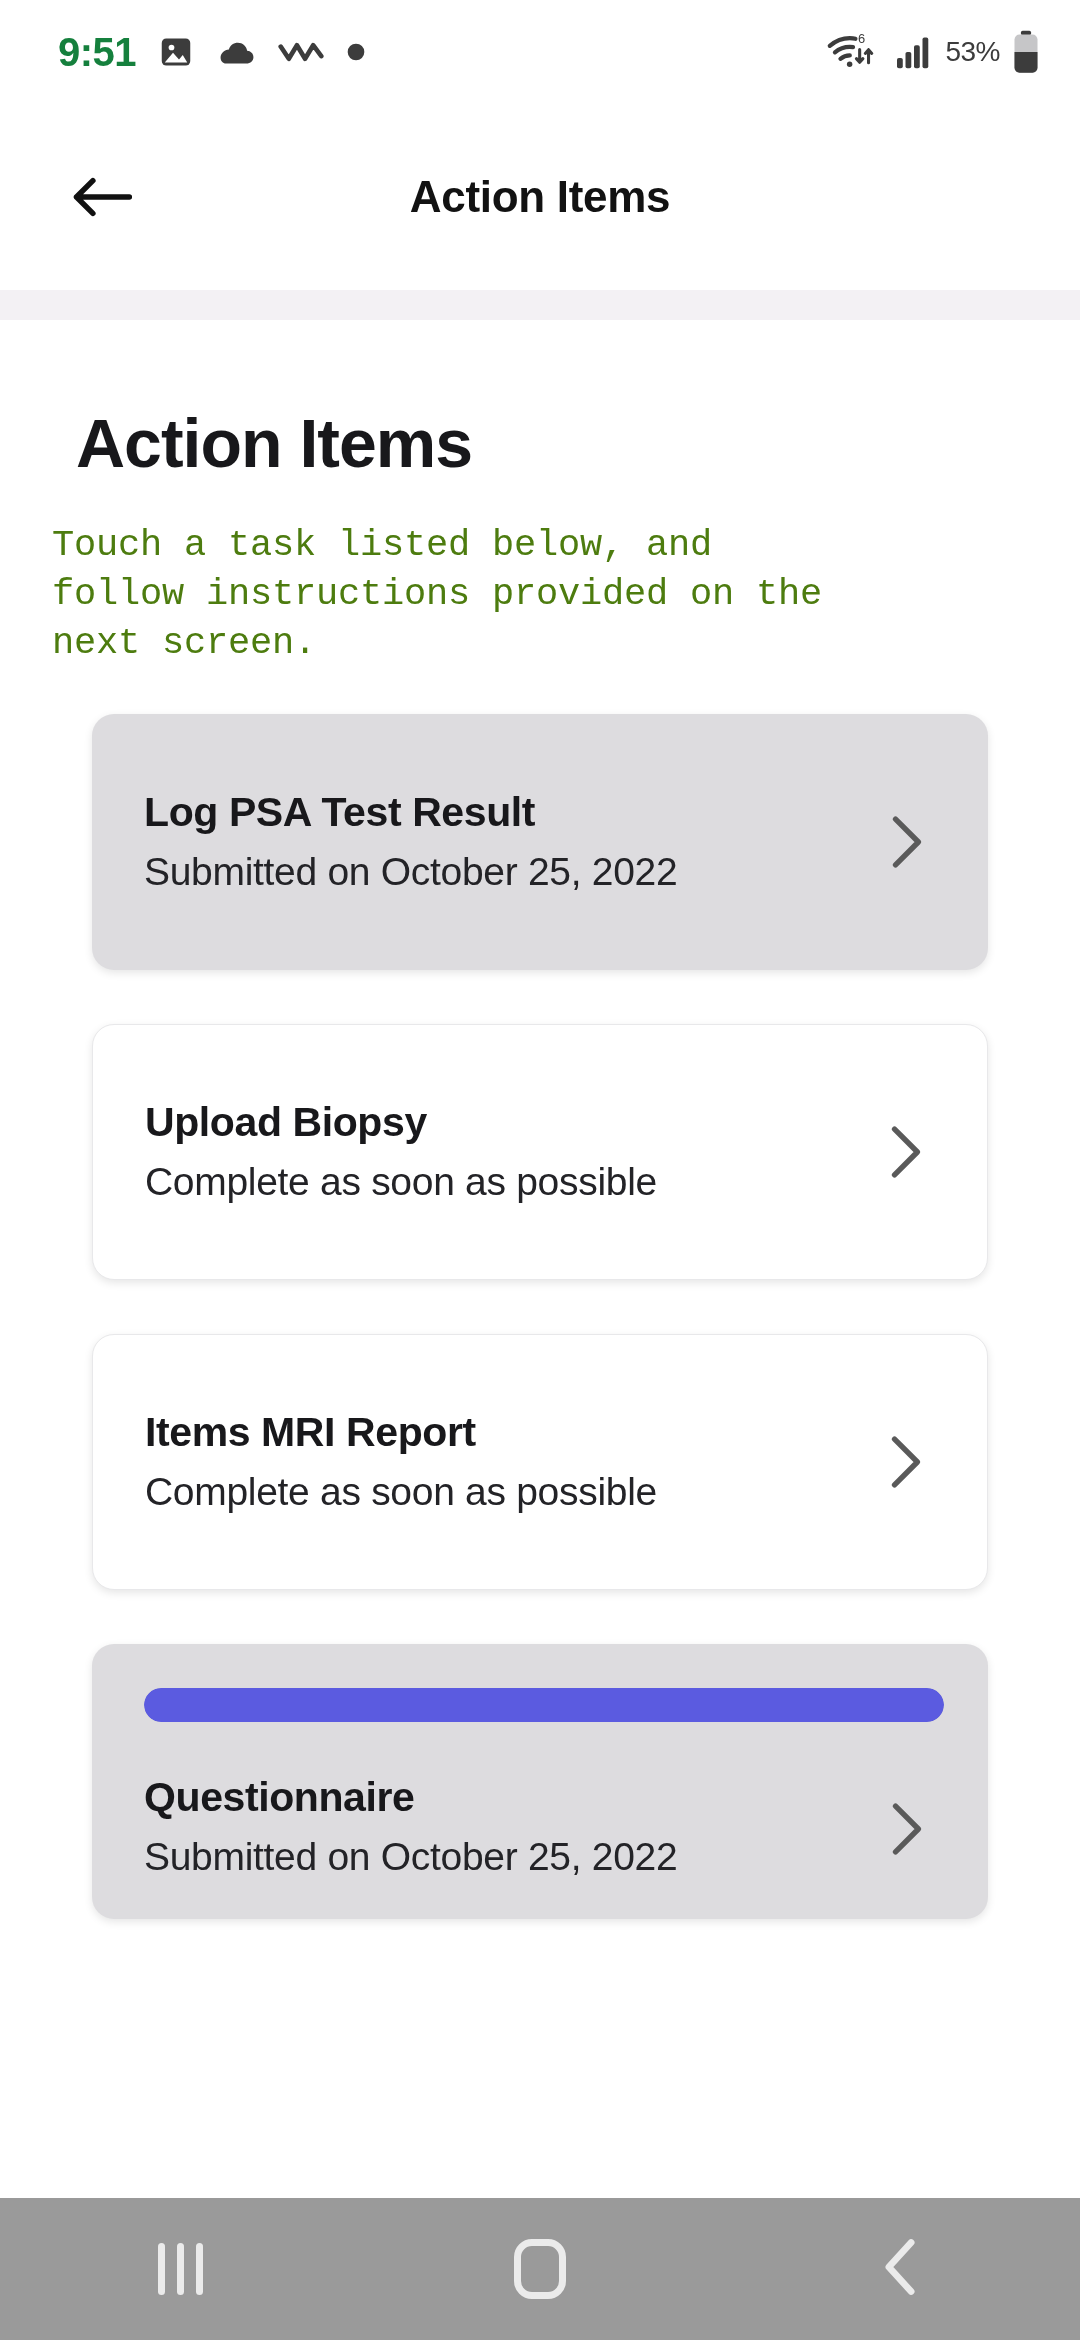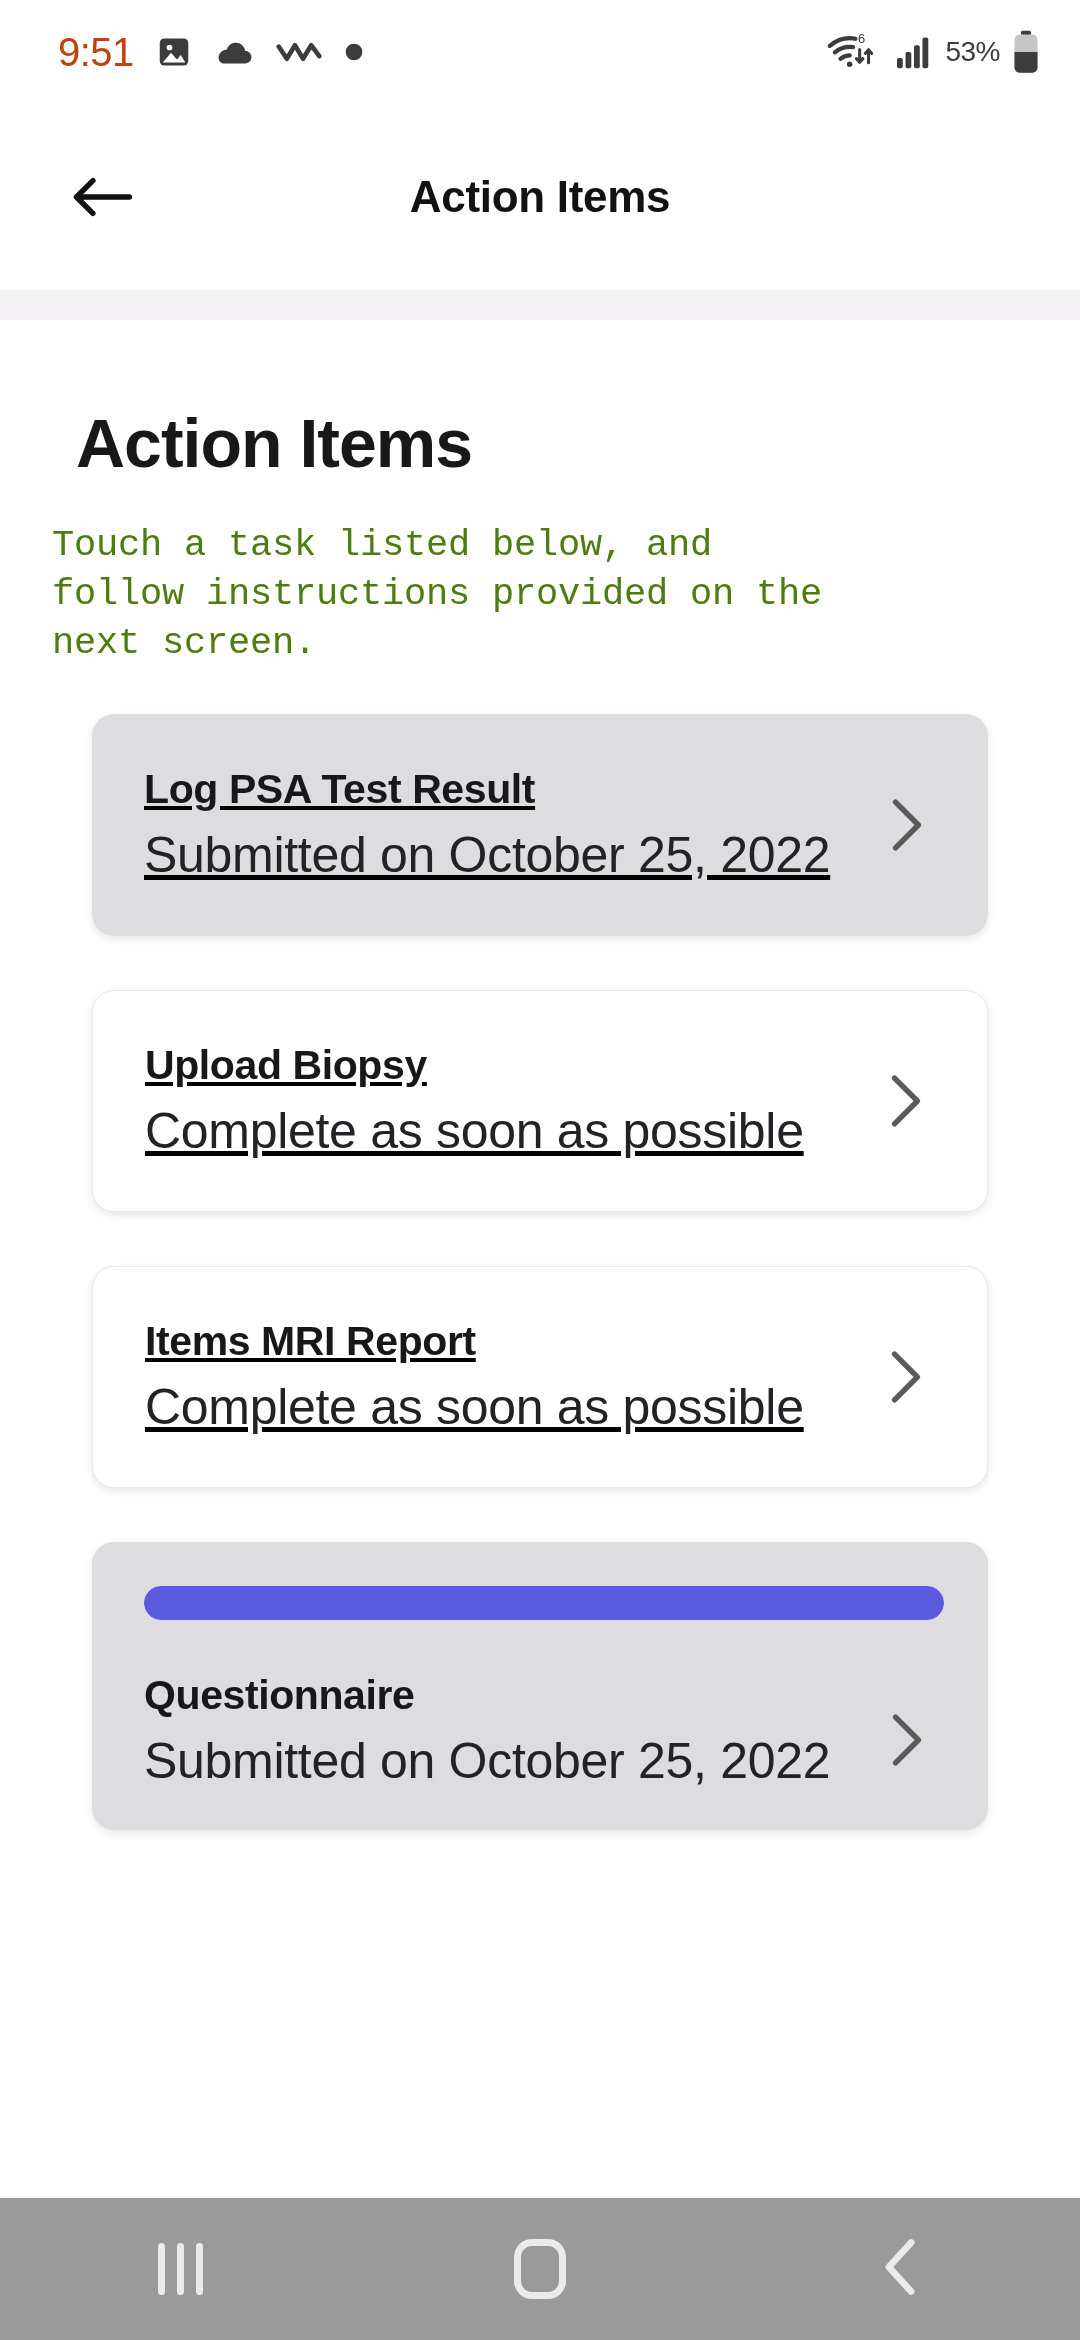--- a/index.html
+++ b/index.html
@@ -11,21 +11,21 @@
   }
   .phone { position:relative; width:1080px; height:2340px; background:#ffffff; }
 
   
   .statusbar {
     position:absolute; top:0; left:0; width:1080px; height:104px;
     display:flex; align-items:center; justify-content:space-between;
     padding:0 40px 0 58px; background:#ffffff;
   }
   .sb-left { display:flex; align-items:center; gap:22px; }
-  .sb-time { font-size:40px; color:#c2410c; letter-spacing:-0.5px; font-weight:400; }
+  .sb-time { font-size:40px; color:#15803d; letter-spacing:-0.5px; font-weight:700; }
   .sb-right { display:flex; align-items:center; gap:12px; }
   .sb-batt-text { font-size:28px; color:#3c3c3c; font-weight:400; letter-spacing:-0.5px; }
   .sb-icon { display:flex; align-items:center; }
 
   
   .appbar {
     position:absolute; top:104px; left:0; width:1080px; height:186px;
     background:#ffffff; display:flex; align-items:center;
   }
   .back-btn {
@@ -56,30 +56,30 @@
 
   .cards { margin-top:46px; }
 
   .card {
     position:relative; margin:0 auto 54px auto; width:896px;
     border-radius:22px; padding:0 52px;
     box-shadow:0 3px 8px rgba(0,0,0,0.10);
   }
   .card.gray  { background:#dddcdf; }
   .card.white { background:#ffffff; border:1px solid #e8e8ea; }
-  .card.plain { height:222px; display:flex; align-items:center;text-decoration:underline; }
+  .card.plain { height:256px; display:flex; align-items:center; }
   .card.with-bar { padding-top:44px; padding-bottom:39px; }
 
   .card-text { flex:1; }
   .card-title {
     font-size:41px; font-weight:bold; color:#18181b; letter-spacing:-0.4px;
     line-height:1.15;
   }
   .card-sub {
-    margin-top:14px; font-size:50px; color:#232327; font-weight:400;
+    margin-top:14px; font-size:39px; color:#232327; font-weight:400;
     letter-spacing:-0.3px; line-height:1.15;
   }
   .chev {
     position:absolute; right:58px; top:50%; transform:translateY(-50%);
     width:44px; height:56px; display:flex; align-items:center; justify-content:center;
   }
   .card.with-bar .chev { top:auto; bottom:62px; transform:none; }
 
   .progress-track {
     width:800px; height:34px; border-radius:17px; overflow:hidden;

